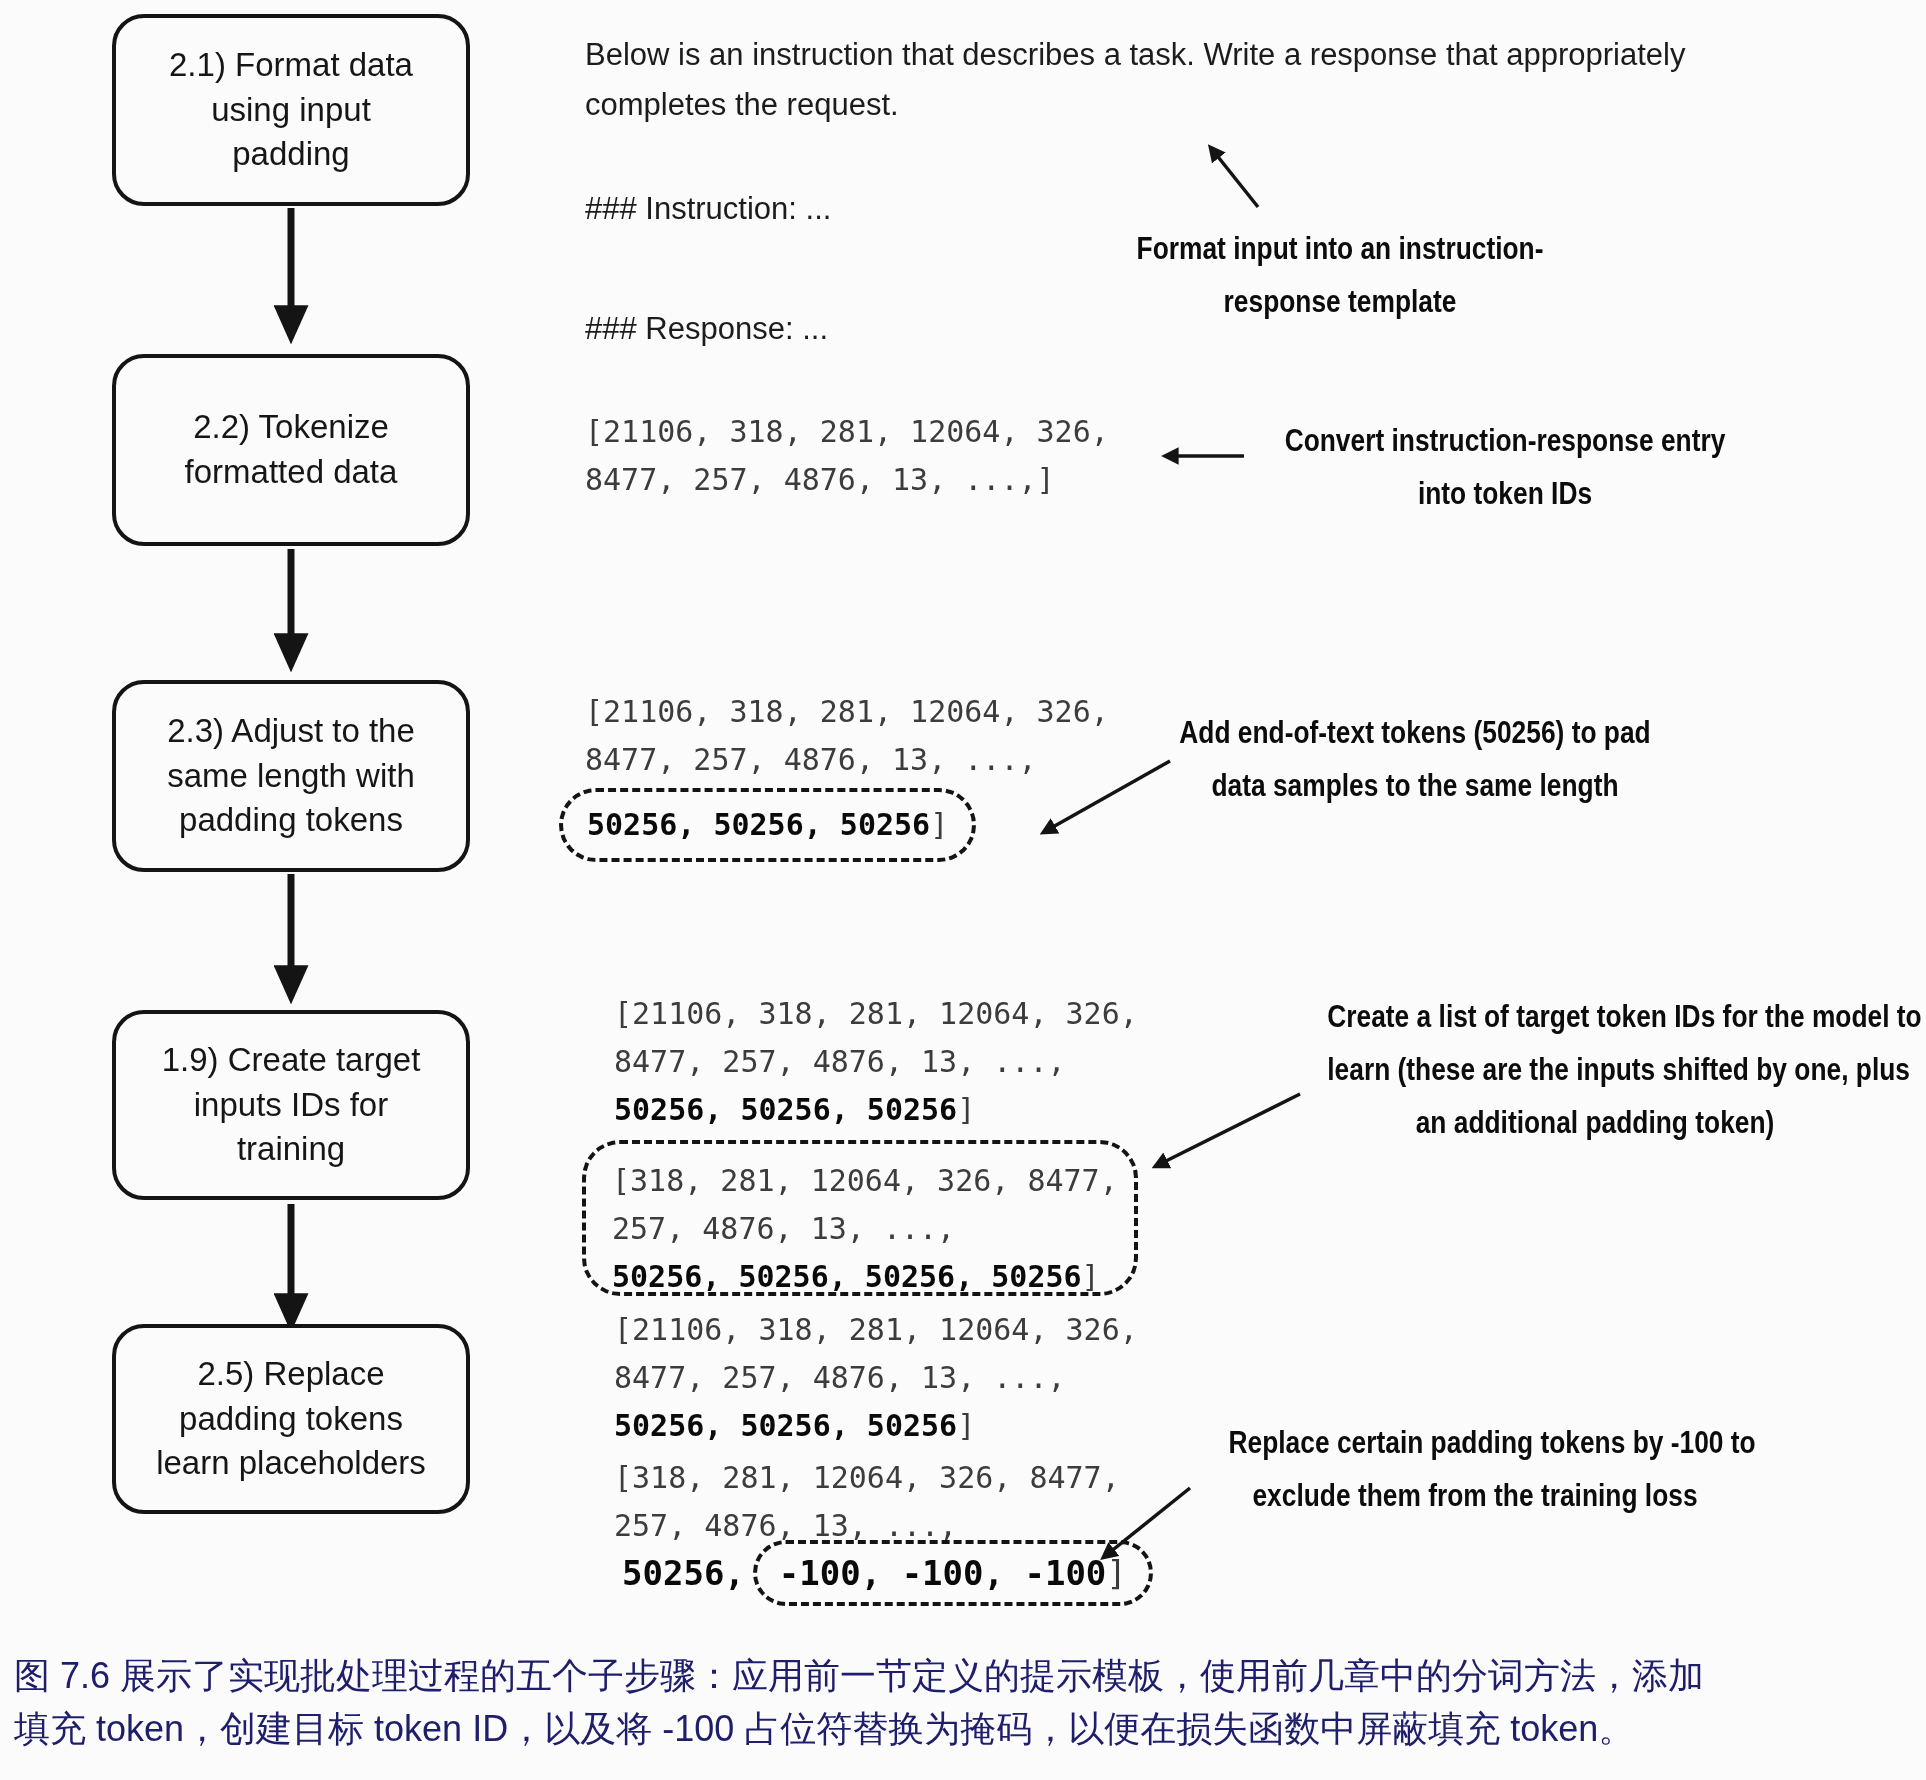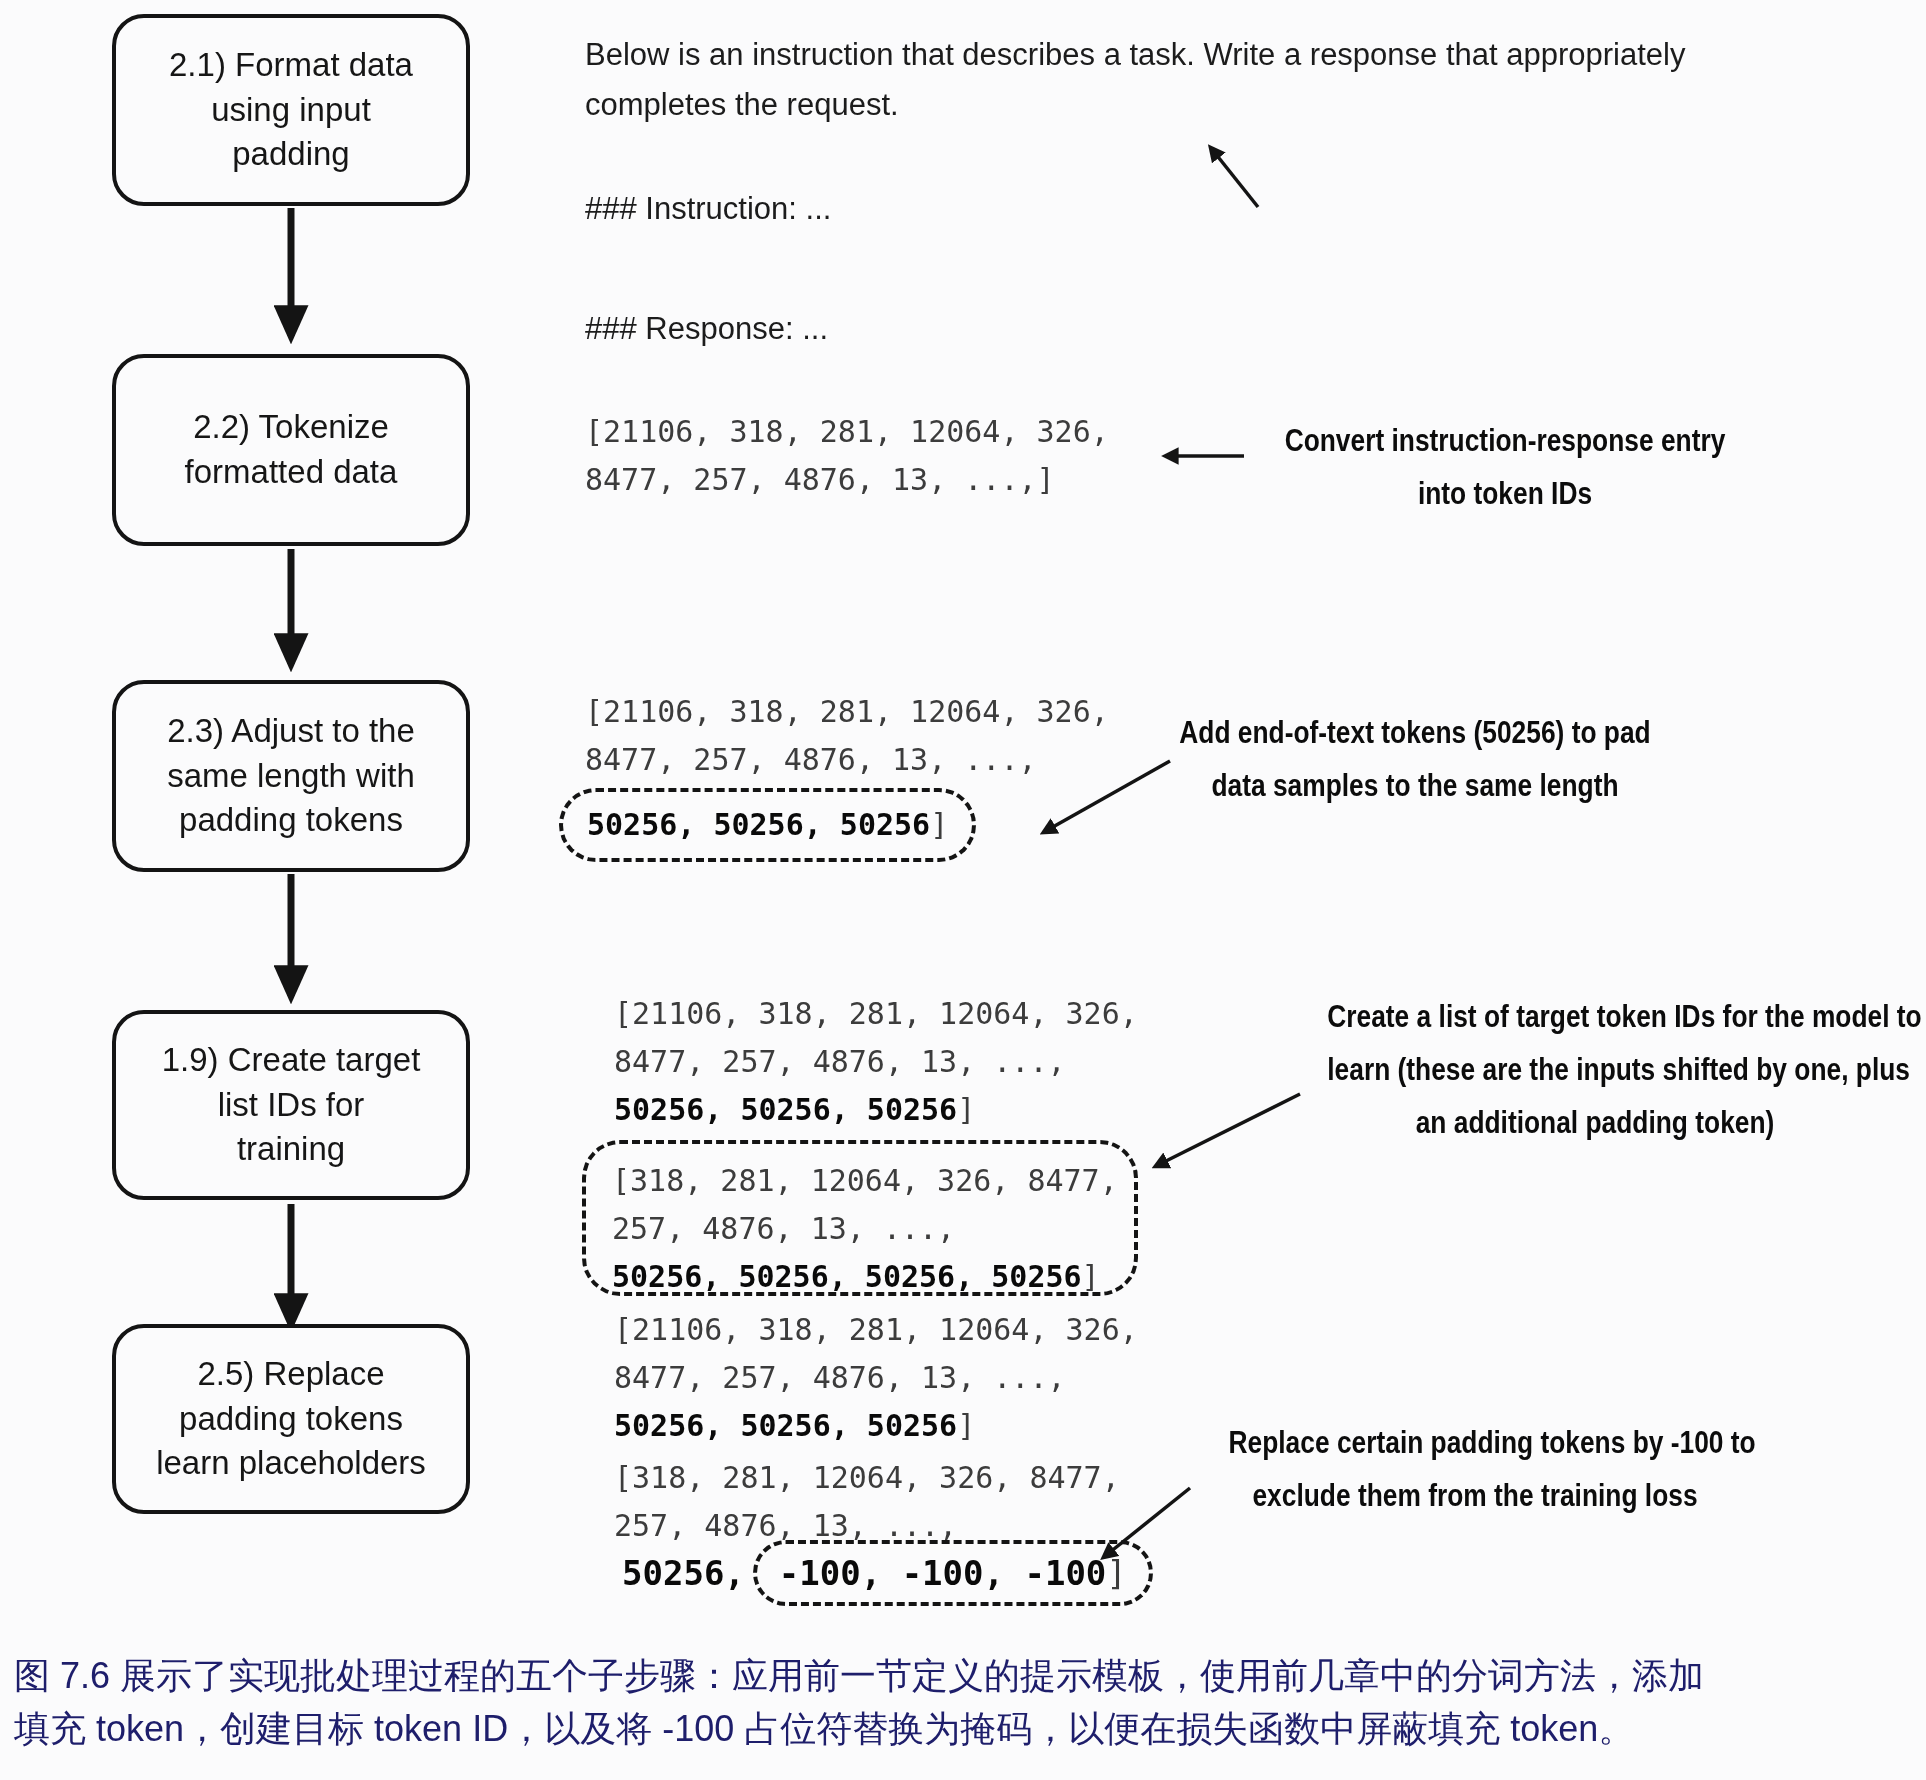--- a/index.html
+++ b/index.html
@@ -90,21 +90,21 @@
     <div>formatted data</div>
 
   </div>
   <div class="box" style="top:680px;height:192px">
     <div>2.3) Adjust to the</div>
     <div>same length with</div>
     <div>padding tokens</div>
   </div>
   <div class="box" style="top:1010px;height:190px">
     <div>1.9) Create target</div>
-    <div>list IDs for</div>
+    <div>inputs IDs for</div>
     <div>training</div>
   </div>
   <div class="box" style="top:1324px;height:190px">
     <div>2.5) Replace</div>
     <div>padding tokens</div>
     <div>learn placeholders</div>
   </div>
 
   <div class="prose" style="left:585px;top:30px">
     <div>Below is an instruction that describes a task. Write a response that appropriately</div>
@@ -146,20 +146,24 @@
 
   <div class="mono" style="left:614px;top:1454px">
     <div>[318, 281, 12064, 326, 8477,</div>
     <div>257, 4876, 13, ...,</div>
   </div>
   <div class="mask-row">
     <span class="tok-bold">50256,</span>
     <span class="mask-oval"><span class="tok-bold">-100, -100, -100</span><span style="color:#3c3c3c">]</span></span>
   </div>
 
+  <div class="ann" style="left:1080px;top:222px;width:520px">
+    <div>Format input into an instruction-</div>
+    <div>response template</div>
+  </div>
   <div class="ann" style="left:1225px;top:414px;width:560px">
     <div>Convert instruction-response entry</div>
     <div>into token IDs</div>
   </div>
   <div class="ann" style="left:1125px;top:706px;width:580px">
     <div>Add end-of-text tokens (50256) to pad</div>
     <div>data samples to the same length</div>
   </div>
   <div class="ann" style="left:1280px;top:990px;width:630px">
     <div>Create a list of target token IDs for the model to</div>

